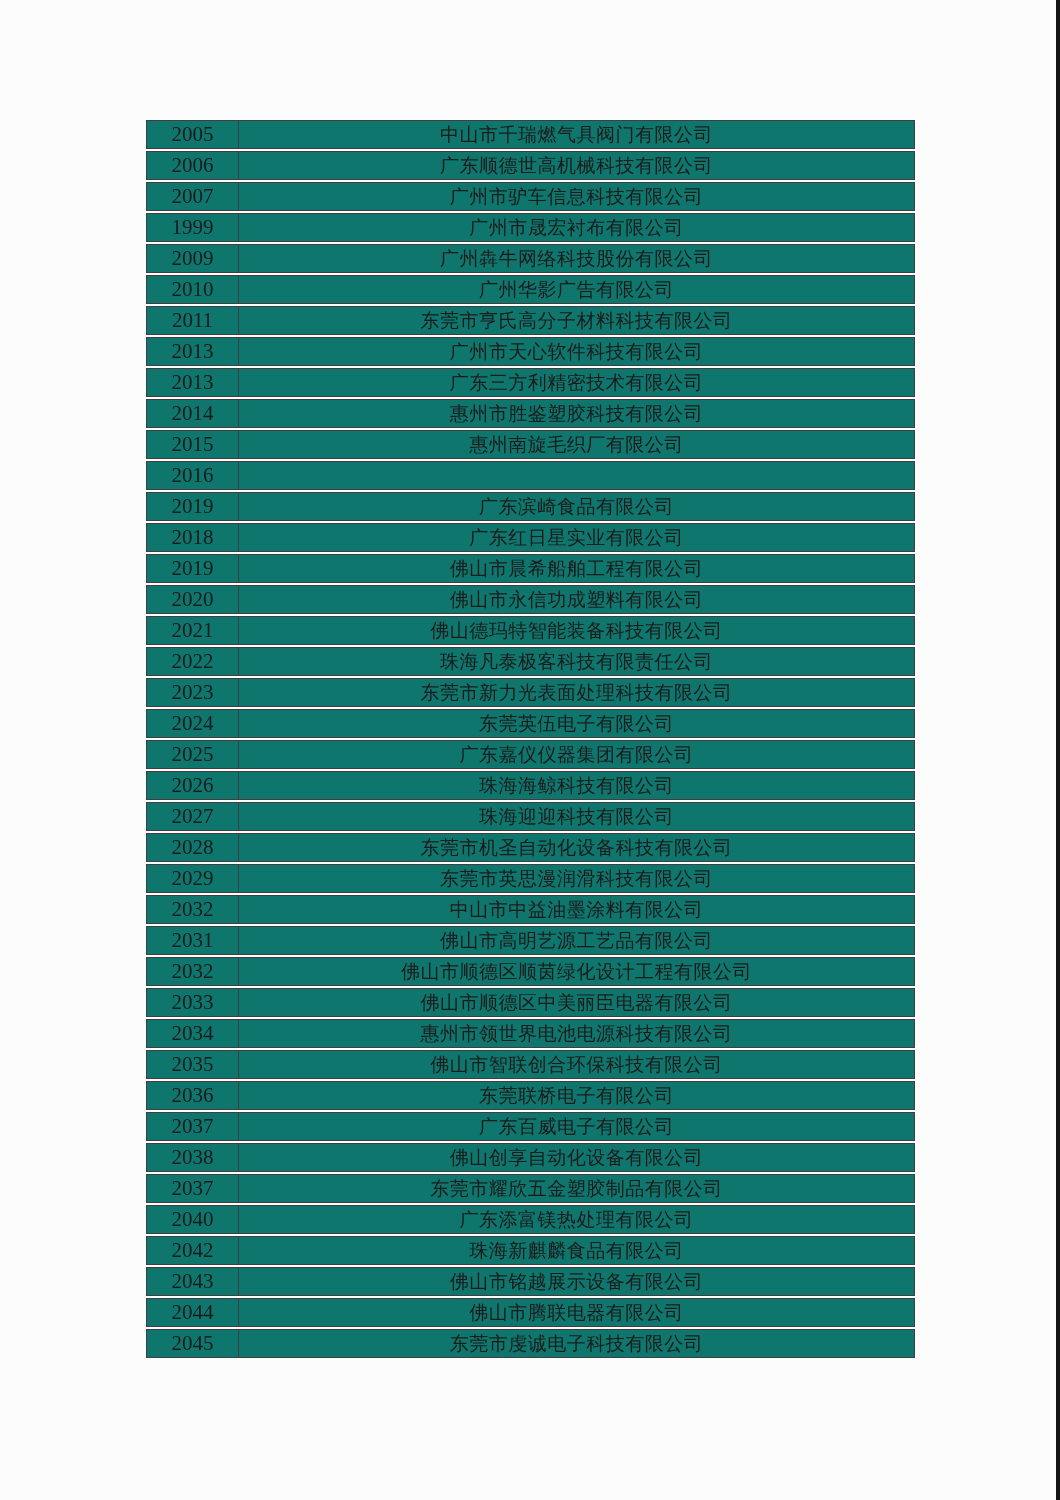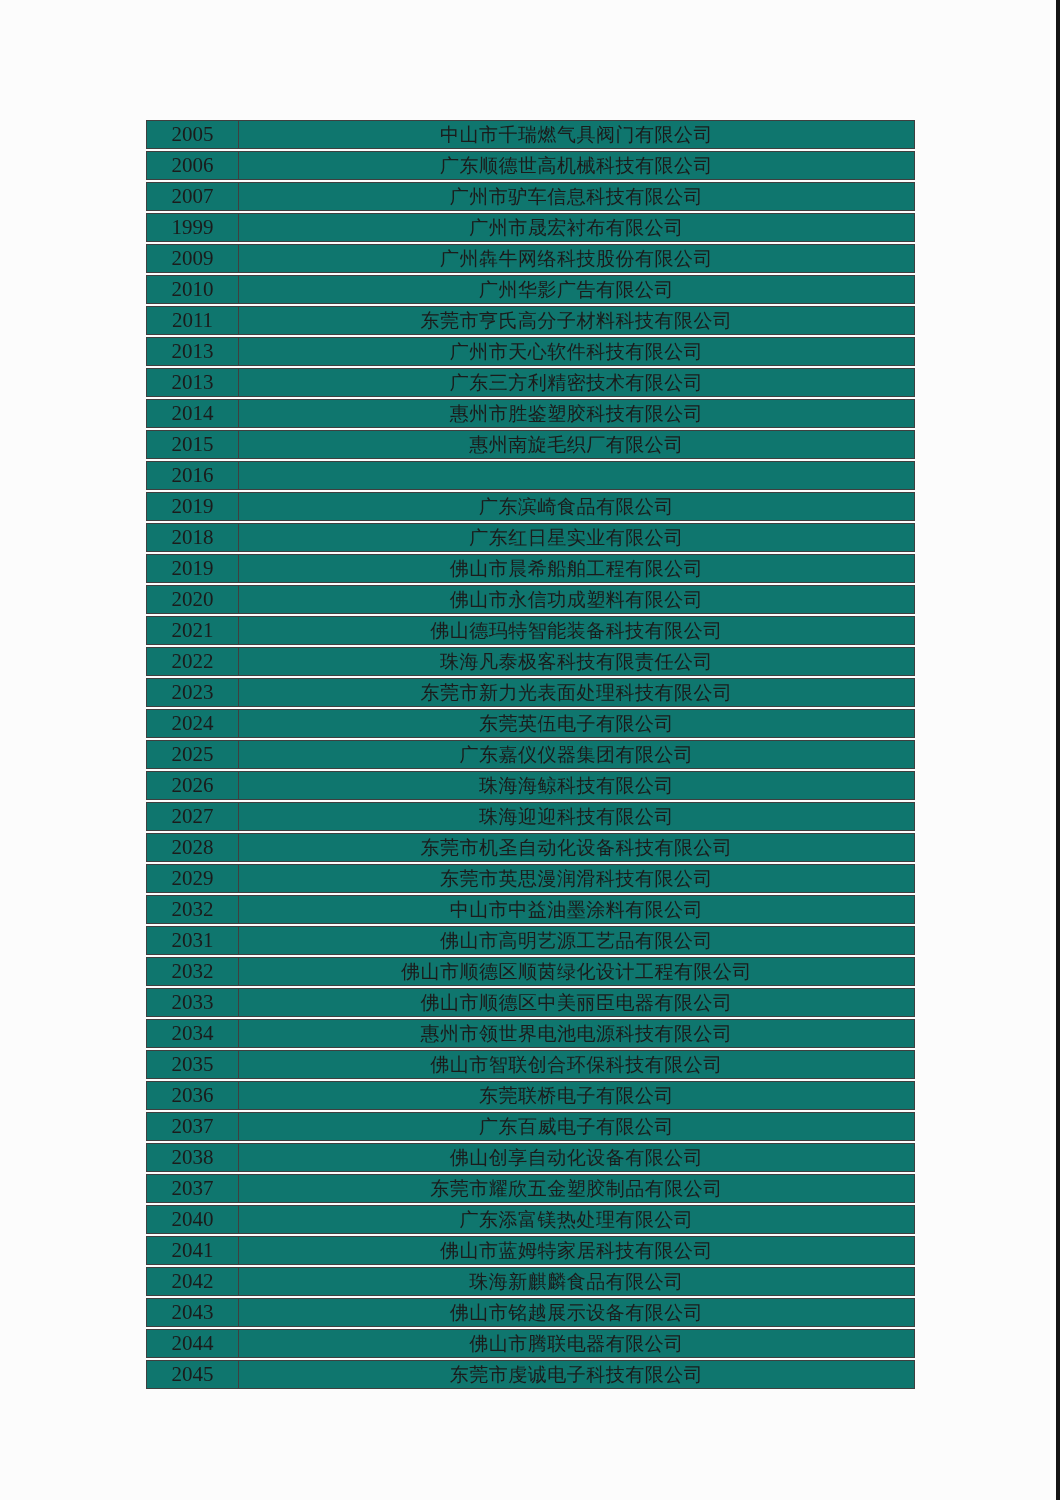--- a/index.html
+++ b/index.html
@@ -237,24 +237,20 @@
   <div class="t-row">
     <div class="cell-no">2037</div>
     <div class="cell-name">东莞市耀欣五金塑胶制品有限公司</div>
   </div>
 
   <div class="t-row">
     <div class="cell-no">2040</div>
     <div class="cell-name">广东添富镁热处理有限公司</div>
   </div>
 
-  <div class="t-row">
-    <div class="cell-no">2041</div>
-    <div class="cell-name">佛山市蓝姆特家居科技有限公司</div>
-  </div>
 
   <div class="t-row">
     <div class="cell-no">2042</div>
     <div class="cell-name">珠海新麒麟食品有限公司</div>
   </div>
 
   <div class="t-row">
     <div class="cell-no">2043</div>
     <div class="cell-name">佛山市铭越展示设备有限公司</div>
   </div>

